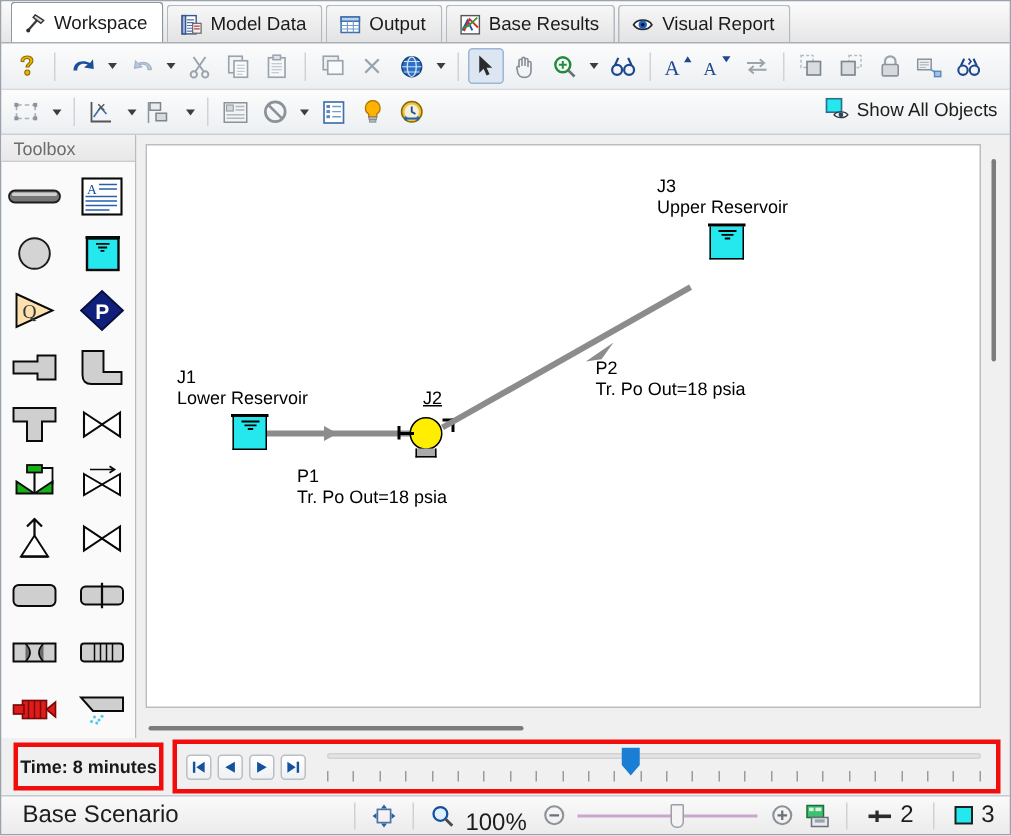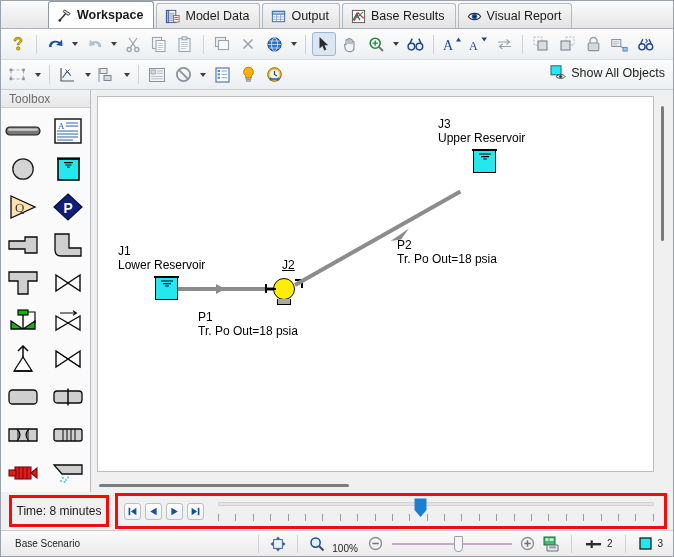--- a/index.html
+++ b/index.html
@@ -38,24 +38,23 @@
     border-radius: 3px 3px 0 0;
     margin-right: 2px;
     color: #1a1a1a;
     font-size: 12.5px;
     white-space: nowrap;
     cursor: default;
   }
   .tab.active {
     background: #ffffff;
     height: 27px;
-    font-weight: bold;
+    font-weight: normal;
     border-color: #8f979f;
     z-index: 3;
-    margin-left: 41px;
   }
   .tab-ico { width: 15px; height: 15px; flex: 0 0 15px; display:block; }
 
   
   .toolbar {
     display: flex; align-items: center;
     height: 31px;
     padding: 0 5px;
     background: linear-gradient(#fcfcfc, #eceff2);
     border-bottom: 1px solid #d7dbdf;
@@ -171,21 +170,21 @@
   .pumpbase { position:absolute; width:14px;height:6px;background:#aaa;border:1.4px solid #000;border-top:none; cursor:default;}
   .pumpline { position:absolute; background:#000; }
 
   
   .playRow {
     flex: 0 0 38px; height:38px;
     display: flex; align-items: center;
     background:#f0f0f0;
     position: relative;
   }
-  .redbox { border: 3px solid #f20d0d; background:#f0f0f0; }
+  .redbox { border: 3px solid #f20d0d; background:#f0f0f0;font-weight:bold; }
   .timebox {
     margin-left: 8px;
     height: 32px; width: 100px;
     display:flex; align-items:center; justify-content:center;
     font-size: 12px; color:#1a1a1a; cursor:default;
   }
   .playerbox {
     margin-left: 6px; margin-right: 6px;
     flex: 1 1 auto; height: 36px;
     display:flex; align-items:center;
@@ -205,21 +204,21 @@
   .thumbMark {
     position:absolute; top:2px; width:13px; height:20px; cursor:default;
   }
 
   
   .status {
     flex: 0 0 26px; height:26px;
     display:flex; align-items:center;
     background: linear-gradient(#fafafa,#ebebeb);
     border-top: 1px solid #c6cbd0;
-    font-size: 10px; color:#1d1d1d;
+    font-size: 16px; color:#1d1d1d;
     padding: 0 4px;
   }
   .status .scenario { margin-left:10px; cursor:default; }
   .status .spacer { flex:1 1 auto; }
   .vsep { width:1px; height:18px; background:#cdd2d7; margin:0 7px; }
   .zoomlbl { margin:10px 6px 0 3px; cursor:default;}
   .zslider { position:relative; width:120px; height:18px; margin:0 4px; cursor:default;}
   .zslider .ztrack { position:absolute; left:0; right:0; top:8px; height:2px; background:#c9a7cd;}
   .zslider .zthumb { position:absolute; left:62px; top:1px; width:9px; height:16px; background:#f4f4f4; border:1px solid #9aa0a6; border-radius:1px 1px 4px 4px;}
   .cnt { display:flex; align-items:center; gap:5px; margin:0 6px; cursor:default;}

